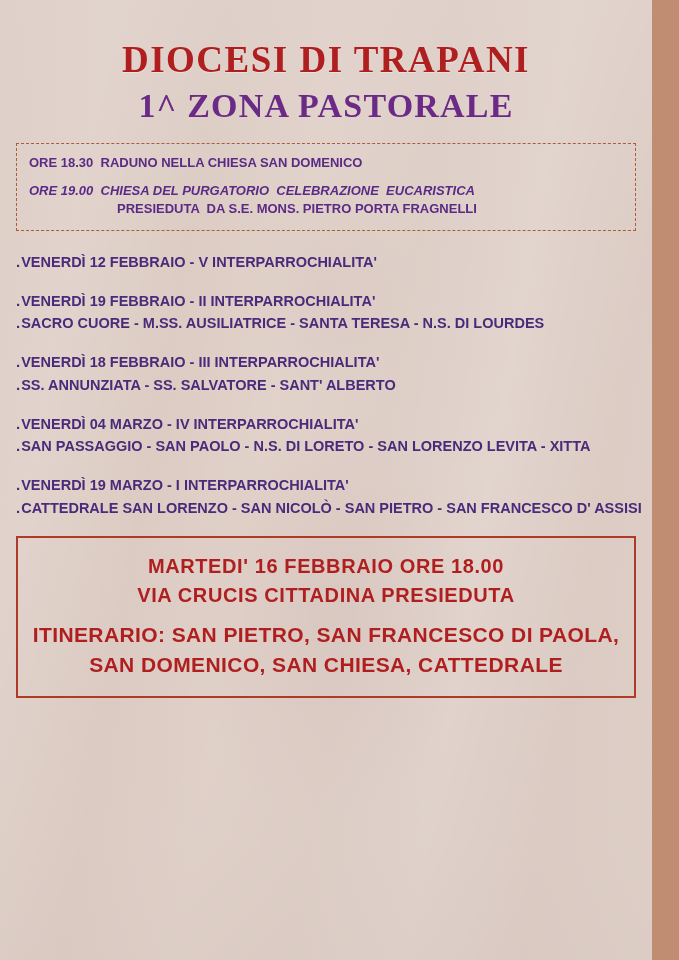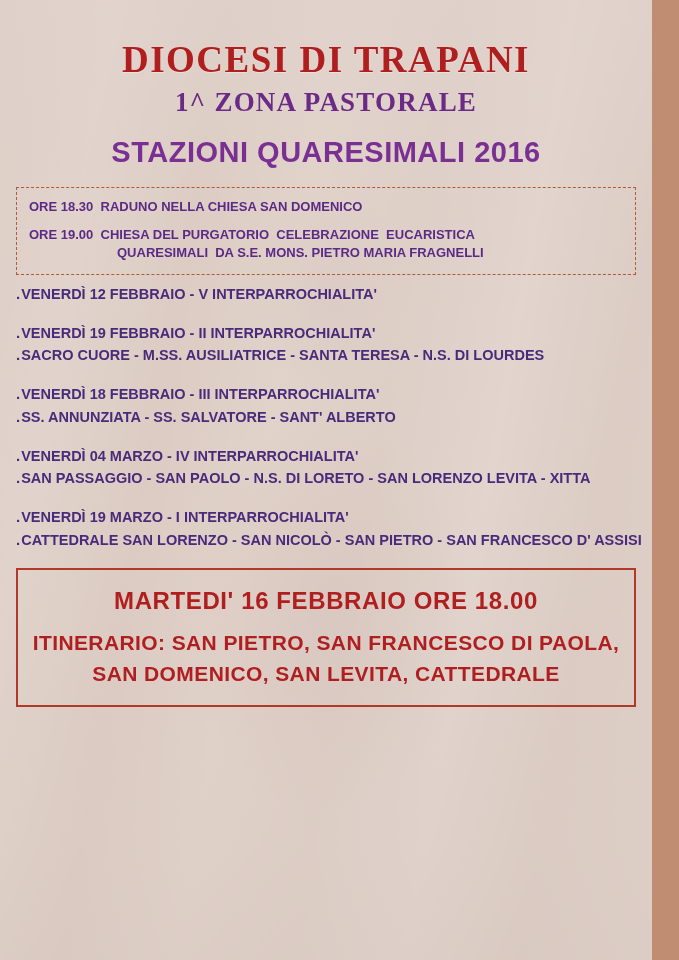--- a/index.html
+++ b/index.html
@@ -57,21 +57,21 @@
     font-size: 37px;
     letter-spacing: 1.5px;
     margin-top: 38px;
     font-family: "Liberation Serif", serif;
     text-shadow: 0 1px 0 rgba(255,255,255,0.35);
   }
   .title-sub {
     text-align: center;
     color: #6b2a86;
     font-weight: bold;
-    font-size: 27px;
+    font-size: 34px;
     letter-spacing: 1.2px;
     margin-top: 6px;
     font-family: "Liberation Serif", serif;
   }
   .title-third {
     text-align: center;
     color: #7a2f93;
     font-weight: bold;
     font-size: 29px;
     letter-spacing: 0.5px;
@@ -94,21 +94,21 @@
     font-family: "Liberation Sans", sans-serif;
   }
   .line.indent {
     padding-left: 88px;
   }
   .line.indent2 {
     padding-left: 92px;
   }
 
   .schedule {
-    margin-top: 8px;
+    margin-top: 20px;
   }
   .sched-group {
     margin-bottom: 16px;
   }
   .sched-line {
     color: #4a2a7a;
     font-weight: bold;
     font-size: 14.5px;
     line-height: 1.5;
     font-family: "Liberation Sans", sans-serif;
@@ -123,21 +123,21 @@
   .box-solid {
     margin: 6px 0 0 0;
     border: 2px solid #b03a2a;
     padding: 14px 10px 16px 10px;
     box-sizing: border-box;
     text-align: center;
   }
   .red-line {
     color: #b01f1f;
     font-weight: bold;
-    font-size: 24px;
+    font-size: 20px;
     letter-spacing: 0.6px;
     line-height: 1.45;
     font-family: "Liberation Sans", sans-serif;
   }
   .red-line.small {
     font-size: 21px;
     letter-spacing: 0.4px;
   }
   .spacer-8 { height: 10px; }
 </style>
@@ -145,26 +145,25 @@
 <body>
 
 <div id="poster">
   <div id="bg-photo"></div>
   <div id="veil"></div>
 
   <div id="content">
 
     <div class="title-main">DIOCESI DI TRAPANI</div>
     <div class="title-sub">1^ ZONA PASTORALE</div>
-    <div class="title-third">STAZIONI QUARESIMALI 2016</div>
 
     <div class="box-dashed">
       <div class="line">ORE 18.30  RADUNO NELLA CHIESA SAN DOMENICO</div>
-      <div class="line" style="margin-top:10px;">ORE 19.00  CHIESA DEL PURGATORIO  CELEBRAZIONE  EUCARISTICA</div>
-      <div class="line indent2" style="padding-left:88px;">QUARESIMALI  DA S.E. MONS. PIETRO MARIA FRAGNELLI</div>
+      <div class="line" style="margin-top:10px;font-style:italic;">ORE 19.00  CHIESA DEL PURGATORIO  CELEBRAZIONE  EUCARISTICA</div>
+      <div class="line indent2" style="padding-left:88px;">PRESIEDUTA  DA S.E. MONS. PIETRO PORTA FRAGNELLI</div>
     </div>
 
     <div class="schedule">
 
       <div class="sched-group">
         <div class="sched-line"><span class="bullet">.</span><span>VENERDÌ  12 FEBBRAIO -  V INTERPARROCHIALITA'</span></div>
       </div>
 
       <div class="sched-group">
         <div class="sched-line"><span class="bullet">.</span><span>VENERDÌ  19 FEBBRAIO -  II INTERPARROCHIALITA'</span></div>
@@ -183,19 +182,20 @@
 
       <div class="sched-group">
         <div class="sched-line"><span class="bullet">.</span><span>VENERDÌ  19 MARZO -  I INTERPARROCHIALITA'</span></div>
         <div class="sched-line"><span class="bullet">.</span><span>CATTEDRALE SAN LORENZO -  SAN NICOLÒ -  SAN PIETRO -  SAN FRANCESCO D' ASSISI</span></div>
       </div>
 
     </div>
 
     <div class="box-solid">
       <div class="red-line">MARTEDI' 16 FEBBRAIO  ORE 18.00</div>
+      <div class="red-line">VIA CRUCIS CITTADINA  PRESIEDUTA</div>
       <div class="spacer-8"></div>
       <div class="red-line small">ITINERARIO: SAN PIETRO, SAN FRANCESCO DI PAOLA,</div>
-      <div class="red-line small">SAN DOMENICO, SAN LEVITA, CATTEDRALE</div>
+      <div class="red-line small">SAN DOMENICO, SAN CHIESA, CATTEDRALE</div>
     </div>
 
   </div>
 </div>
 
 </body></html>

